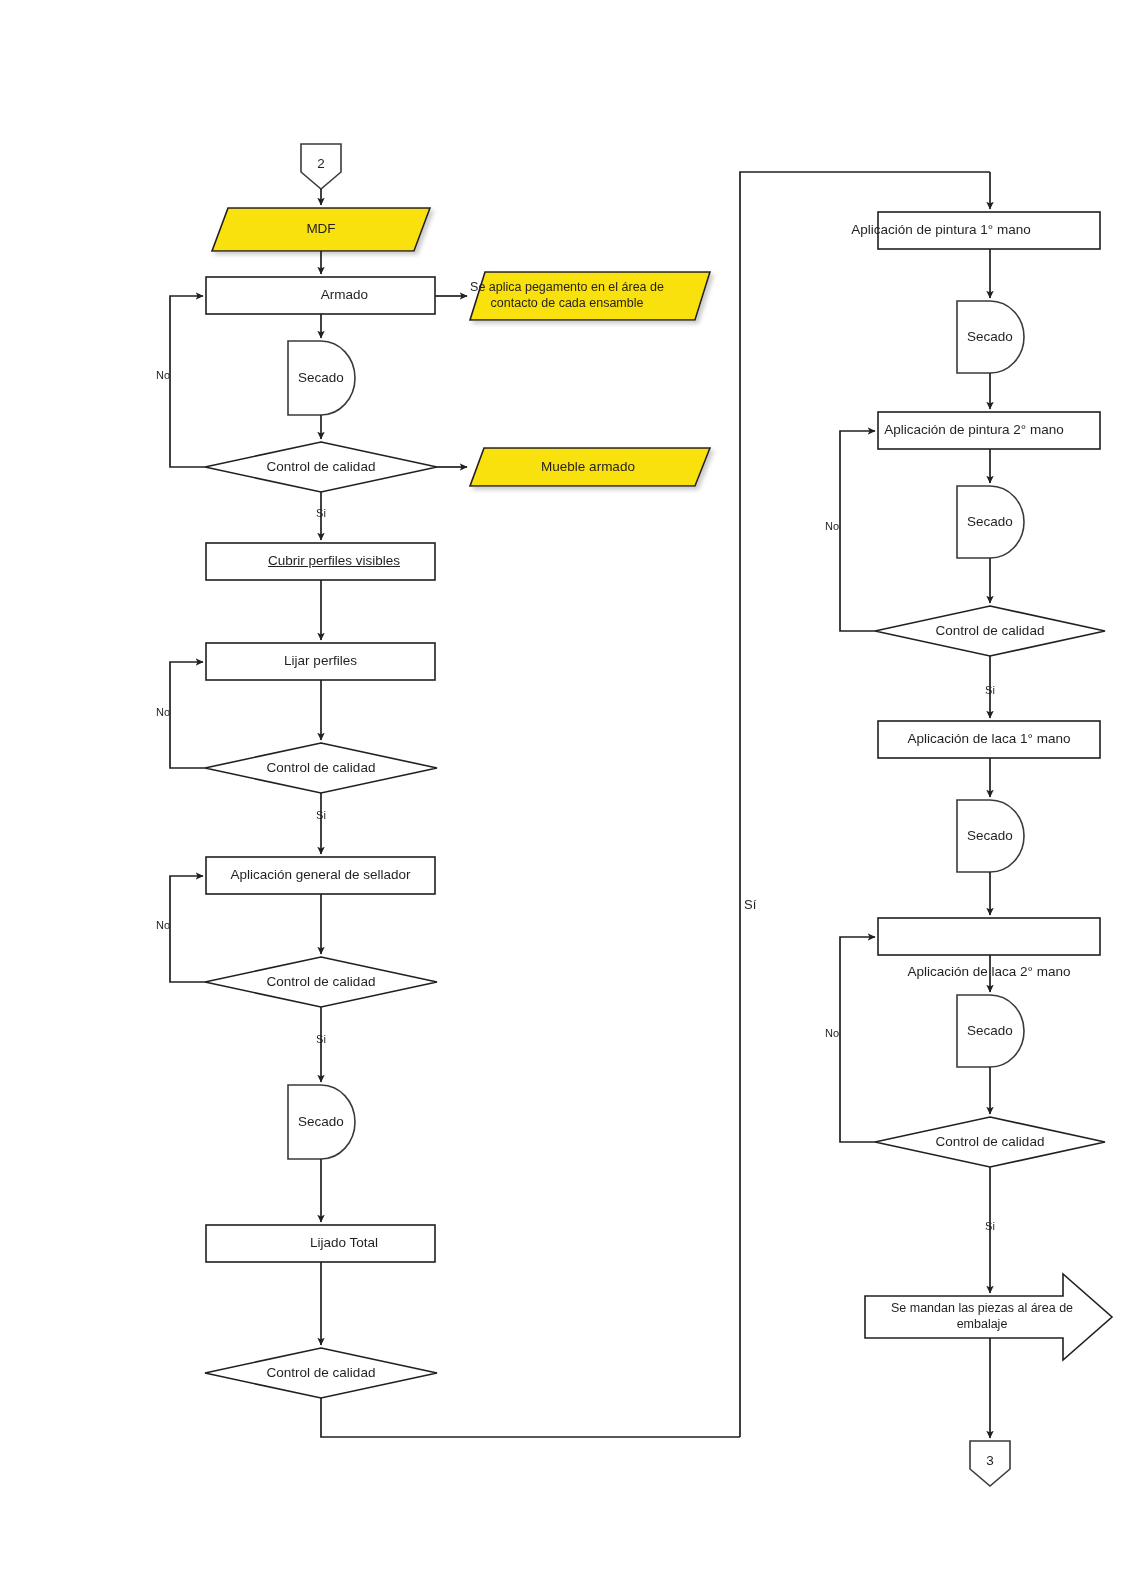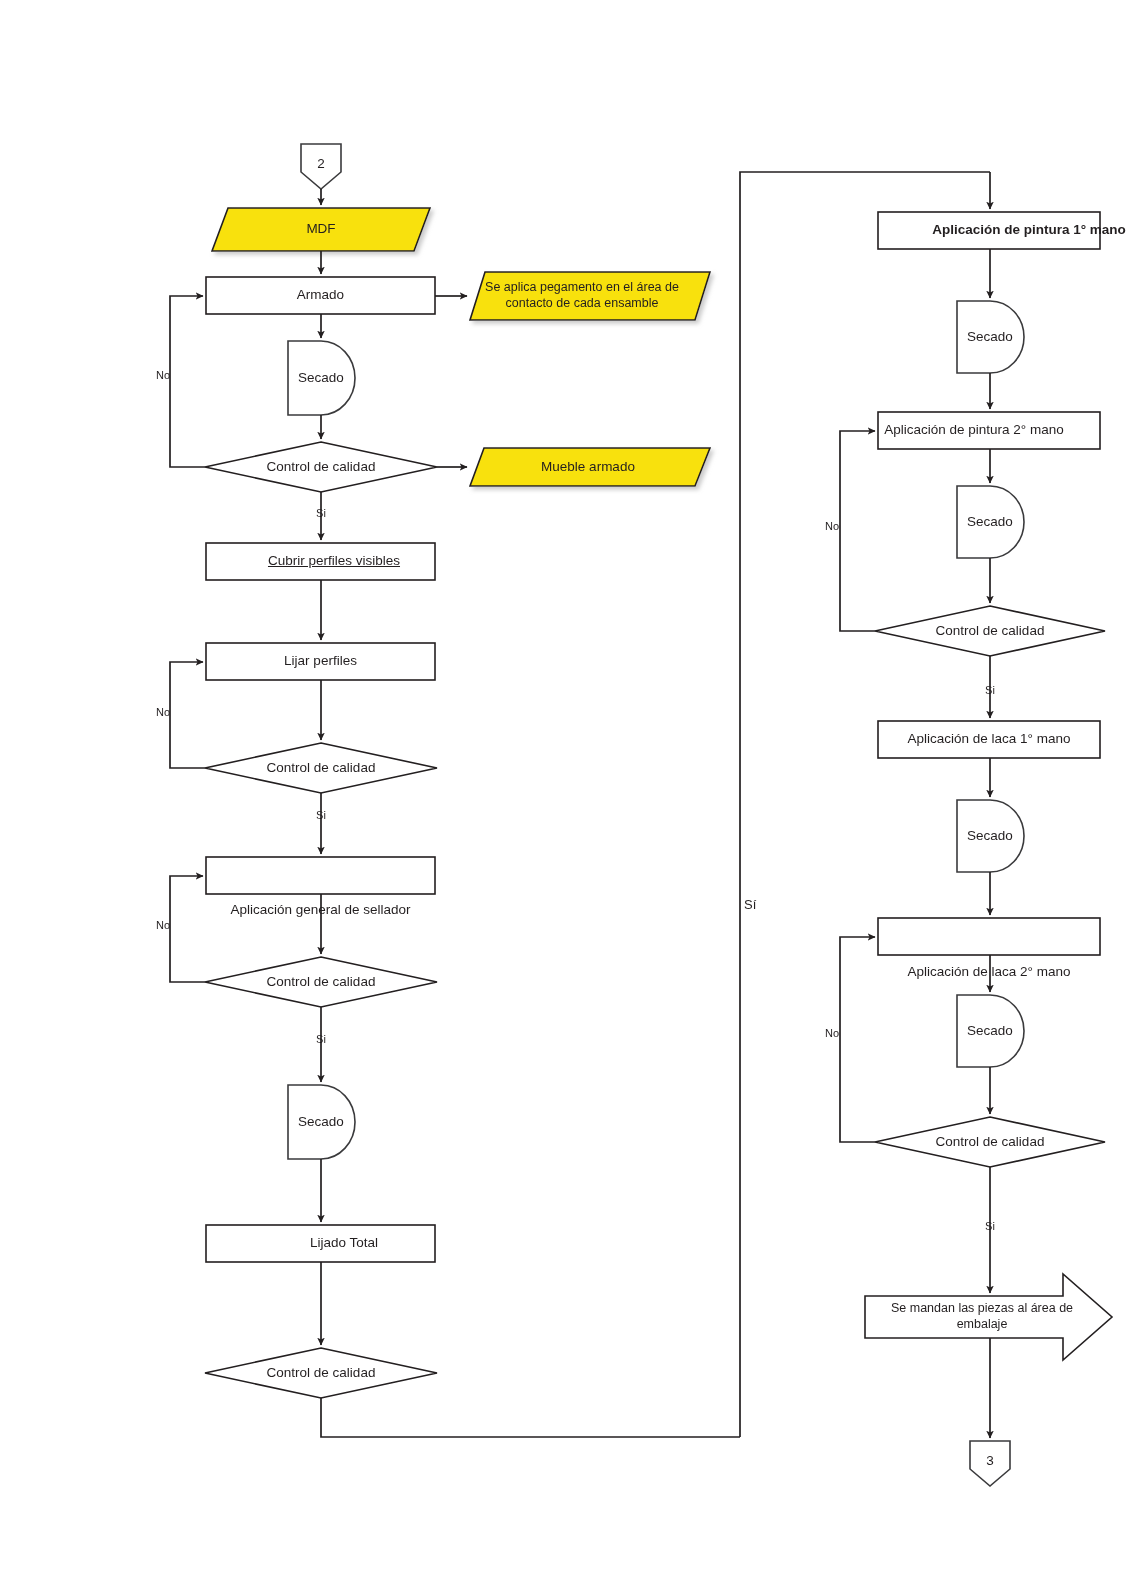--- a/index.html
+++ b/index.html
@@ -125,47 +125,47 @@
         <path d="M875,631 L840,631 L840,431 L875,431" marker-end="url(#ar)"></path>
         <path d="M875,1142 L840,1142 L840,937 L875,937" marker-end="url(#ar)"></path>
       </g>
     </g>
   </svg>
 
   <div class="lbl node-txt" style="left:301px;top:150px;width:40px;height:28px;">2</div>
 
   <div class="lbl node-txt" style="left:212px;top:208px;width:218px;height:43px;">MDF</div>
 
-  <div class="lbl node-txt" style="left:206px;top:277px;width:229px;height:37px;">Armado</div>
-
-  <div class="lbl small-txt" style="left:468px;top:272px;width:228px;height:48px;padding:0 6px;box-sizing:border-box;">Se aplica pegamento en el área de contacto de cada ensamble</div>
+  <div class="lbl node-txt" style="left:206px;top:277px;width:229px;height:37px;padding-left:24px;">Armado</div>
+
+  <div class="lbl small-txt" style="left:453px;top:272px;width:228px;height:48px;padding:0 6px;box-sizing:border-box;">Se aplica pegamento en el área de contacto de cada ensamble</div>
 
   <div class="lbl node-txt" style="left:281px;top:359px;width:80px;height:38px;">Secado</div>
 
   <div class="lbl node-txt" style="left:221px;top:449px;width:200px;height:36px;">Control de calidad</div>
 
   <div class="lbl node-txt" style="left:474px;top:448px;width:228px;height:38px;">Mueble armado</div>
 
   <div class="lbl node-txt" style="left:216px;top:543px;width:236px;height:37px;text-decoration:underline;">Cubrir perfiles visibles</div>
 
   <div class="lbl node-txt" style="left:206px;top:643px;width:229px;height:37px;">Lijar perfiles</div>
 
   <div class="lbl node-txt" style="left:221px;top:750px;width:200px;height:36px;">Control de calidad</div>
 
-  <div class="lbl node-txt" style="left:206px;top:857px;width:229px;height:37px;margin-top:35px;">Aplicación general de sellador</div>
+  <div class="lbl node-txt" style="left:206px;top:857px;width:229px;height:37px;">Aplicación general de sellador</div>
 
   <div class="lbl node-txt" style="left:221px;top:964px;width:200px;height:36px;">Control de calidad</div>
 
   <div class="lbl node-txt" style="left:281px;top:1103px;width:80px;height:38px;">Secado</div>
 
   <div class="lbl node-txt" style="left:206px;top:1225px;width:276px;height:37px;border-radius:13px;">Lijado Total</div>
 
   <div class="lbl node-txt" style="left:221px;top:1355px;width:200px;height:36px;">Control de calidad</div>
 
-  <div class="lbl node-txt" style="left:926px;top:212px;width:206px;height:37px;font-weight:bold;">Aplicación de pintura 1° mano</div>
+  <div class="lbl node-txt" style="left:838px;top:212px;width:206px;height:37px;">Aplicación de pintura 1° mano</div>
 
   <div class="lbl node-txt" style="left:950px;top:318px;width:80px;height:38px;">Secado</div>
 
   <div class="lbl node-txt" style="left:878px;top:412px;width:192px;height:37px;">Aplicación de pintura 2° mano</div>
 
   <div class="lbl node-txt" style="left:950px;top:503px;width:80px;height:38px;">Secado</div>
 
   <div class="lbl node-txt" style="left:890px;top:613px;width:200px;height:36px;">Control de calidad</div>
 
   <div class="lbl node-txt" style="left:878px;top:721px;width:222px;height:37px;">Aplicación de laca 1° mano</div>

